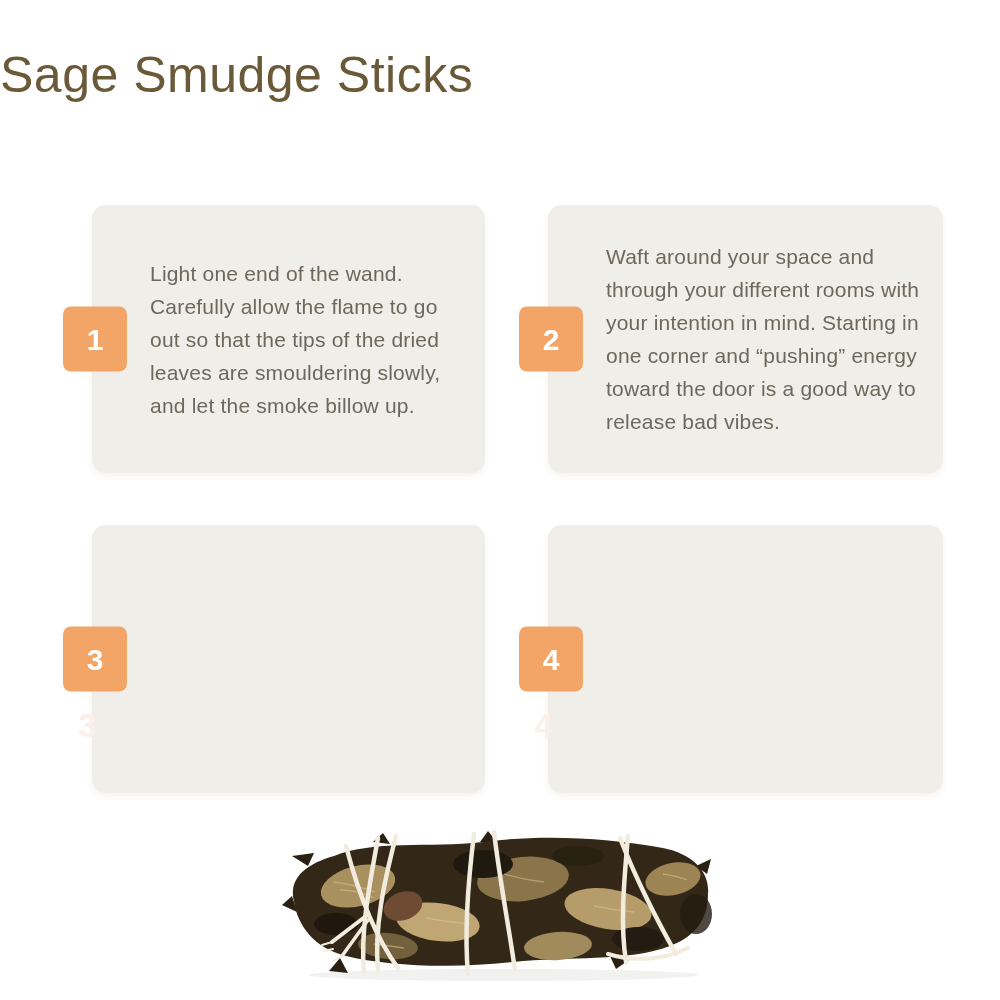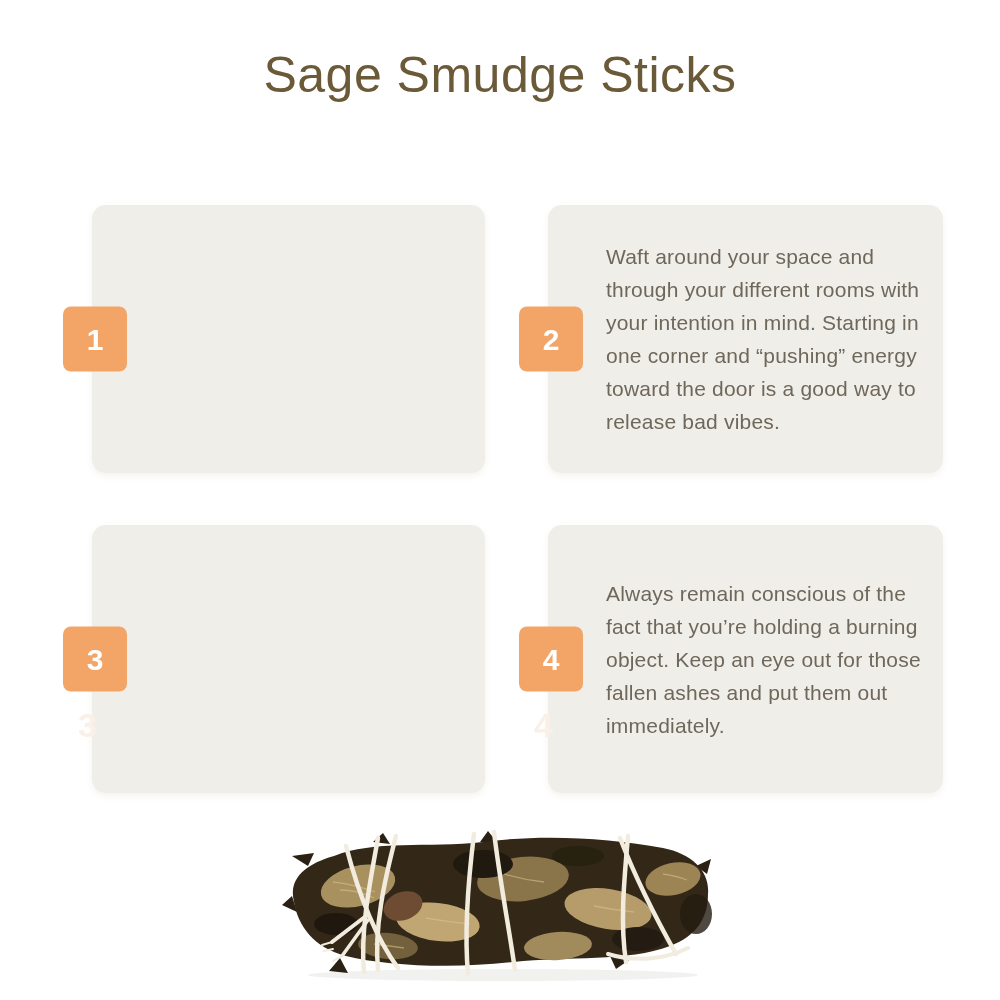--- a/index.html
+++ b/index.html
@@ -10,21 +10,21 @@
     height: 1000px;
     background: #ffffff;
     overflow: hidden;
     font-family: "Liberation Sans", sans-serif;
   }
   .title {
     position: absolute;
     top: 42px;
     left: 0;
     width: 1000px;
-    text-align: center;
+    text-align: left;
     color: #6b5a38;
     font-size: 50px;
     font-weight: 500;
     letter-spacing: 0.5px;
     line-height: 66px;
   }
   .card {
     position: absolute;
     background: #f0eee8;
     border-radius: 14px;
@@ -83,36 +83,36 @@
 <body>
 
 <div class="page">
 
   <div class="title">
     <div>Sage Smudge Sticks</div>
   </div>
 
   <div class="card card-1">
     <div class="badge">1</div>
+    <div class="card-text">Light one end of the wand. Carefully allow the flame to go out so that the tips of the dried leaves are smouldering slowly, and let the smoke billow up.</div>
   </div>
 
   <div class="card card-2">
     <div class="badge">2</div>
     <div class="card-text">Waft around your space and through your different rooms with your intention in mind. Starting in one corner and “pushing” energy toward the door is a good way to release bad vibes.</div>
   </div>
 
   <div class="card card-3">
     <div class="badge">3</div>
     <div class="ghost-number">3</div>
   </div>
 
   <div class="card card-4">
     <div class="badge">4</div>
     <div class="ghost-number">4</div>
-    <div class="card-text">Always remain conscious of the fact that you’re holding a burning object. Keep an eye out for those fallen ashes and put them out immediately.</div>
   </div>
 
   <div class="stick-wrap">
     <svg viewBox="0 0 440 160" xmlns="http://www.w3.org/2000/svg">
 
       <ellipse cx="225" cy="151" rx="195" ry="6" fill="#3a3428" opacity="0.07"></ellipse>
 
       <path d="M30,42 l-16,-10 l22,-3 Z" fill="#2a2114"></path>
       <path d="M14,72 l-10,9 l15,7 Z" fill="#2a2114"></path>
       <path d="M62,134 l-11,13 l19,2 Z" fill="#2a2114"></path>

